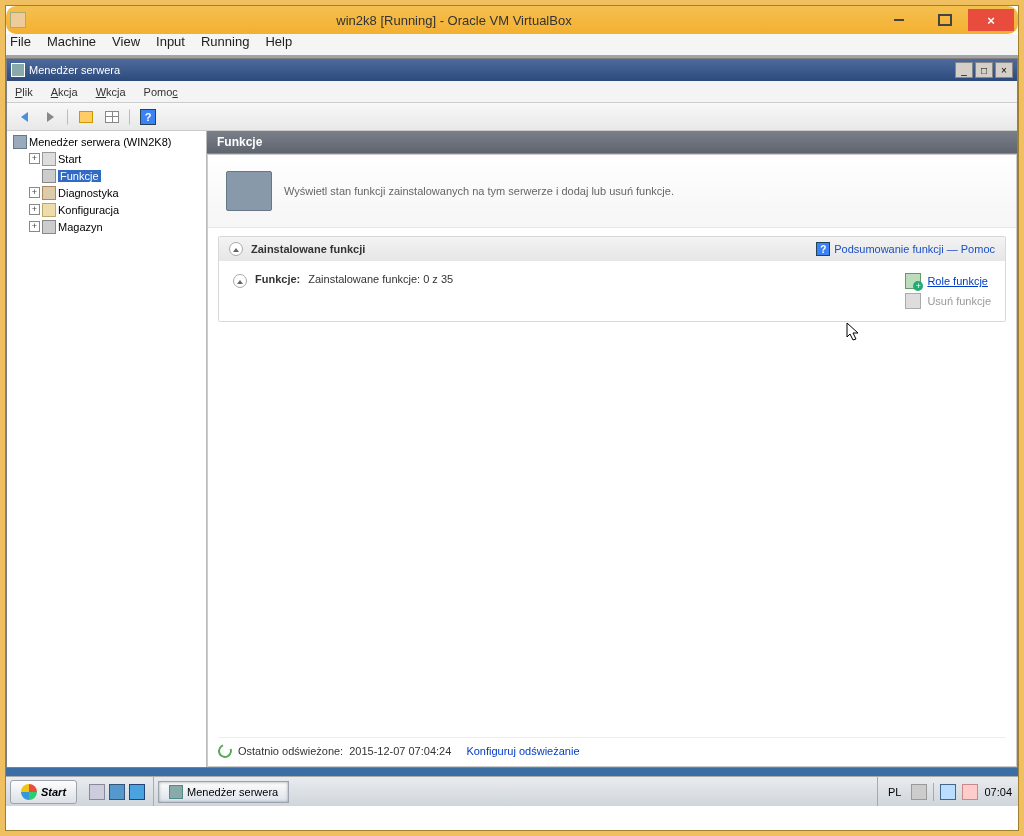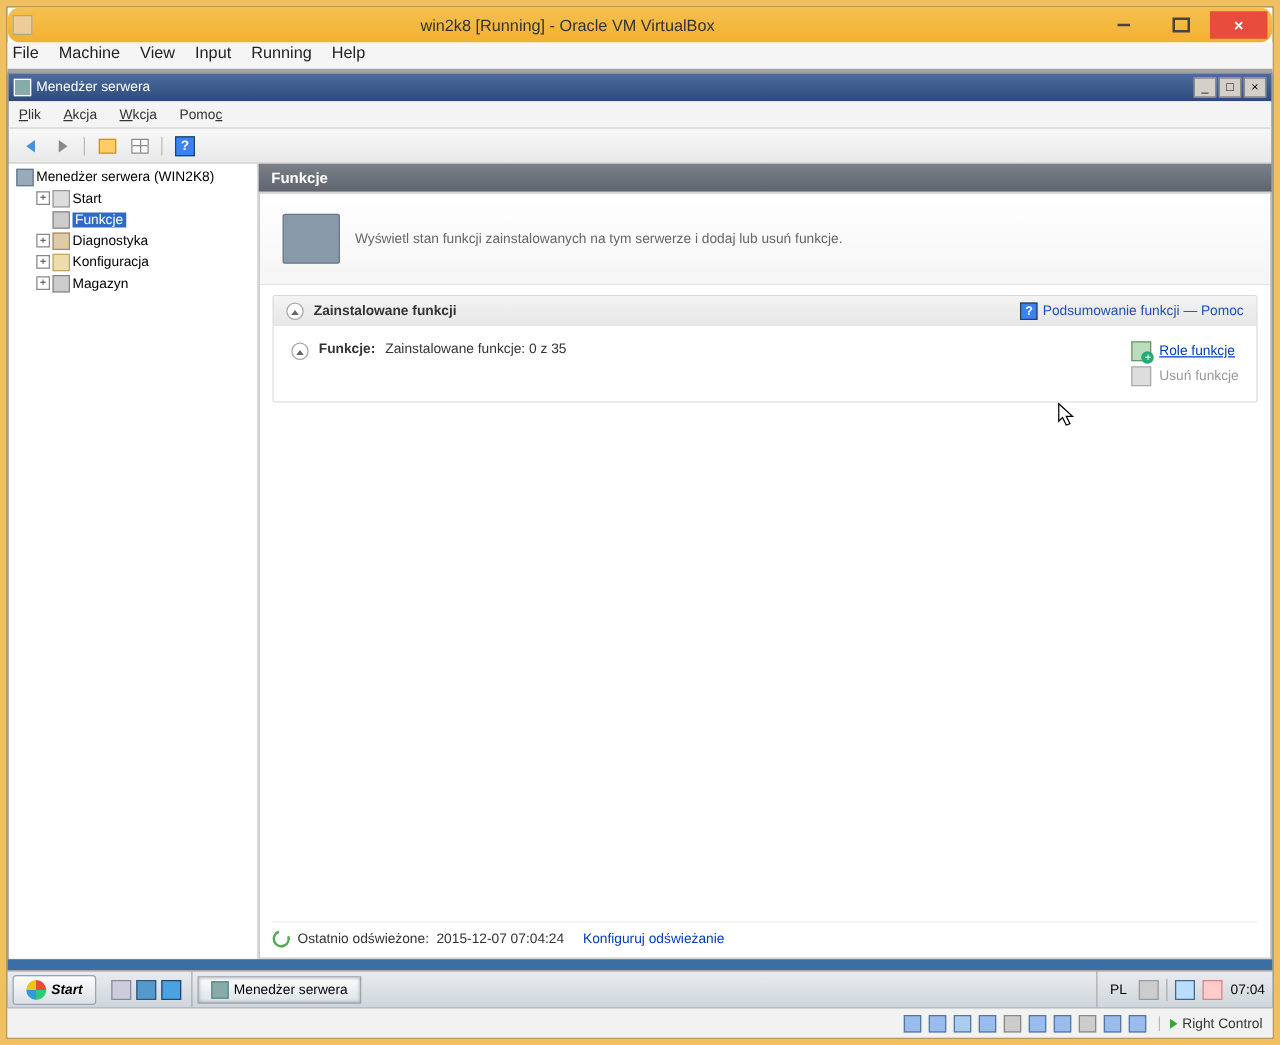--- a/index.html
+++ b/index.html
@@ -262,29 +262,13 @@
       </div>
     </div>
 
     <div class="cursor">
       <svg viewBox="0 0 16 22">
           <polygon points="1,1 1,15 4,12 7,18 10,17 7,11 12,11" fill="#fff" stroke="#000" stroke-width="1"></polygon>
         </svg>
     </div>
   </div>
 
-  <div class="vb-status">
-    <div class="ic" style="background:#9be;"></div>
-    <div class="ic" style="background:#9be;"></div>
-    <div class="ic" style="background:#ace;"></div>
-    <div class="ic" style="background:#9be;"></div>
-    <div class="ic" style="background:#ccc;border-color:#888;"></div>
-    <div class="ic" style="background:#9be;"></div>
-    <div class="ic" style="background:#9be;"></div>
-    <div class="ic" style="background:#ccc;border-color:#888;"></div>
-    <div class="ic" style="background:#9be;"></div>
-    <div class="ic" style="background:#9be;"></div>
-    <div class="hostkey">
-      <div class="arrow"></div>
-      <span>Right Control</span>
-    </div>
-  </div>
 </div>
 
 </body></html>

